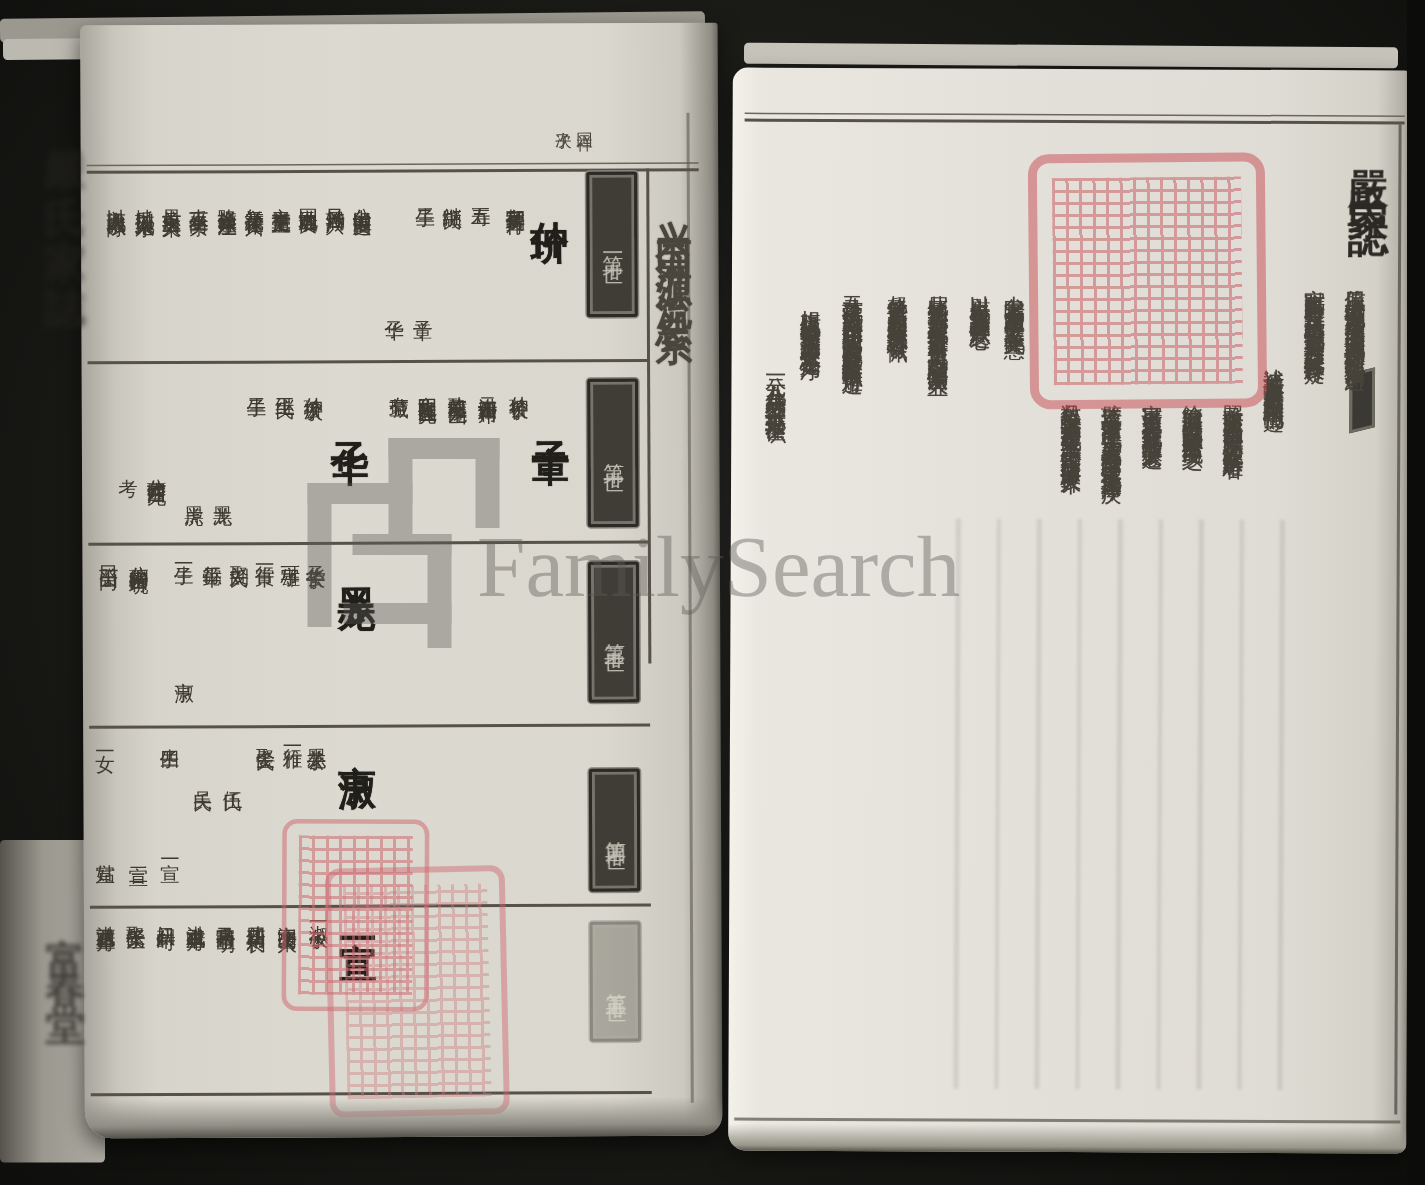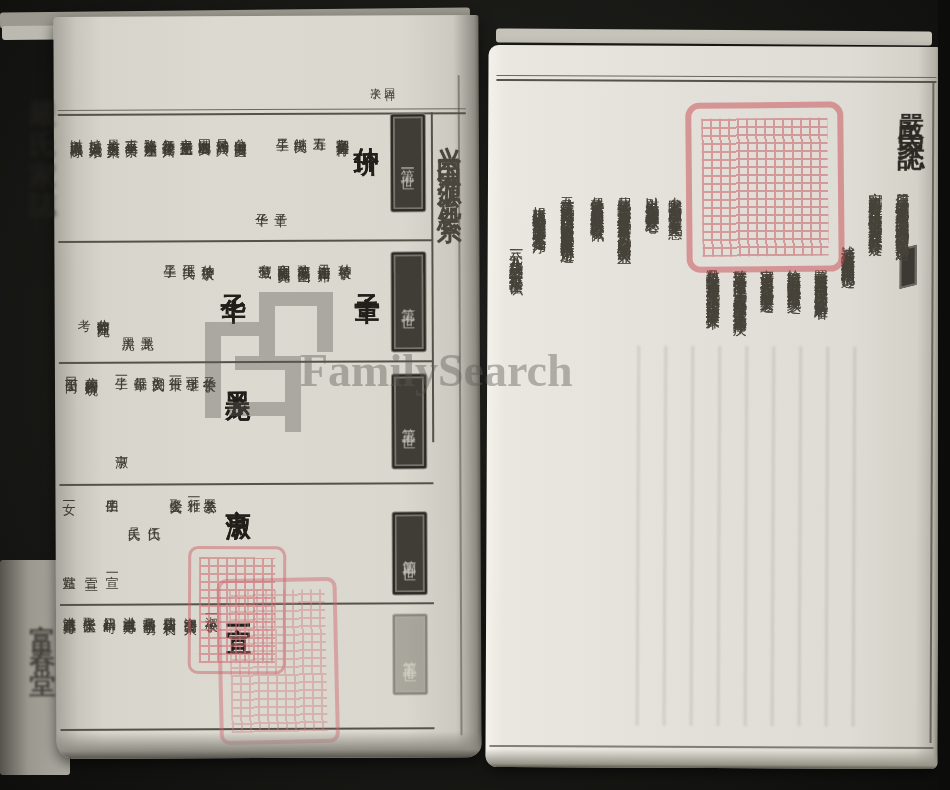--- a/index.html
+++ b/index.html
@@ -44,23 +44,23 @@
   .gen-box .vcol{position:static;color:#d8d5ca;font-size:14px;letter-spacing:3px;opacity:.85;filter:blur(.4px);}
   .gen-box.faded{opacity:.45;background:#6e6b61;}
   .seal{position:absolute;border-radius:10px;pointer-events:none;}
   .seal .inner{
     position:absolute;inset:8px;opacity:.55;
     background:
       repeating-linear-gradient(0deg, currentColor 0 2px, transparent 2px 8px),
       repeating-linear-gradient(90deg, currentColor 0 2px, transparent 2px 9px);
   }
   .watermark{
-    position:absolute;left:300px;top:344px;z-index:30;pointer-events:none;
-    font-family:"Liberation Serif","DejaVu Serif",serif;font-weight:bold;
-    font-size:46px;color:rgba(92,91,86,.42);letter-spacing:0px;
+    position:absolute;left:318px;top:344px;z-index:30;pointer-events:none;
+    font-family:"Liberation Serif","DejaVu Serif",serif;font-weight:normal;
+    font-size:58px;color:rgba(92,91,86,.42);letter-spacing:0px;
   }
   .wm-logo{position:absolute;left:205px;top:292px;width:128px;height:140px;z-index:30;opacity:.38;pointer-events:none;}
   .wm-logo div{position:absolute;background:#5c5b56;}
   .blur1{filter:blur(1.3px);}
   .blur2{filter:blur(2px);}
   .spine-text{position:absolute;writing-mode:vertical-rl;text-orientation:upright;color:#26241f;font-weight:bold;}
   .bleed{position:absolute;opacity:.16;filter:blur(1px);}
 </style>
 </head>
 <body>

